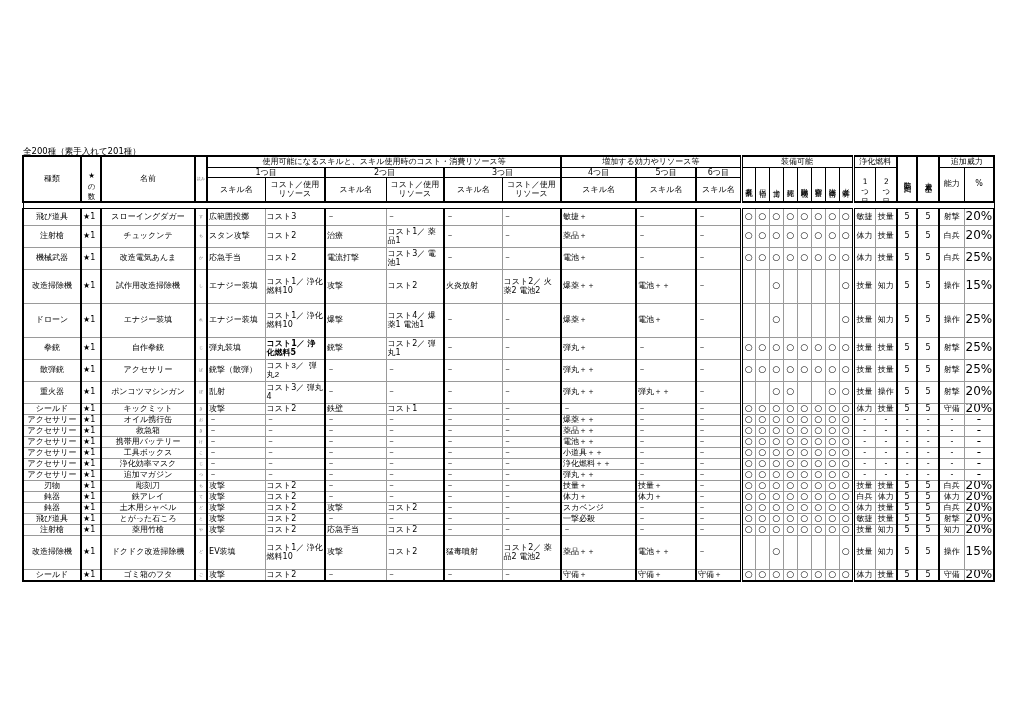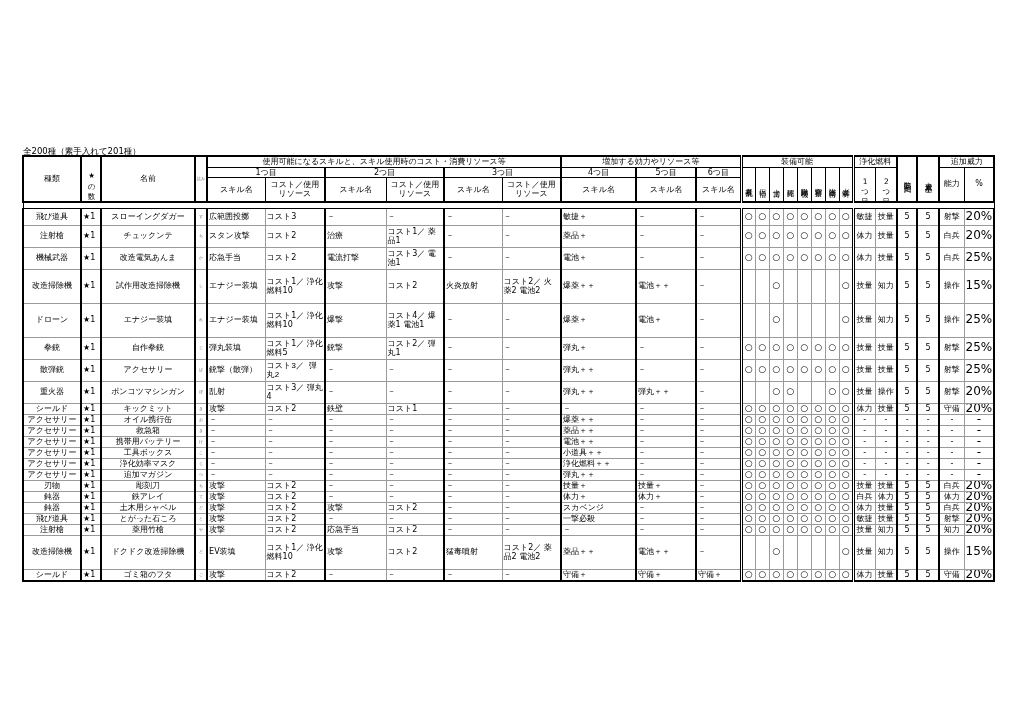--- a/index.html
+++ b/index.html
@@ -288,21 +288,21 @@
         <td class="C br">5</td>
         <td class="C">操作</td>
         <td class="pct br">25%</td>
       </tr>
       <tr style="height: 22px;">
         <td class="C bl br">拳銃</td>
         <td class="br">★1</td>
         <td class="C br">自作拳銃</td>
         <td class="read br">じ</td>
         <td class="L">弾丸装填</td>
-        <td class="L dash br ml" style="white-space: pre-line;">コスト1／
+        <td class="L dash br ml" style="white-space: pre-line; font-weight: bold;">コスト1／
 浄化燃料5</td>
         <td class="L">銃撃</td>
         <td class="L dash br ml" style="white-space: pre-line;">コスト2／
 弾丸1</td>
         <td class="L" style="text-align: center;">－</td>
         <td class="L dash br ml" style="text-align: center;">－</td>
         <td class="L br">弾丸＋</td>
         <td class="L br" style="text-align: center;">－</td>
         <td class="L br" style="text-align: center;">－</td>
         <td class="circ bdbl">○</td>

